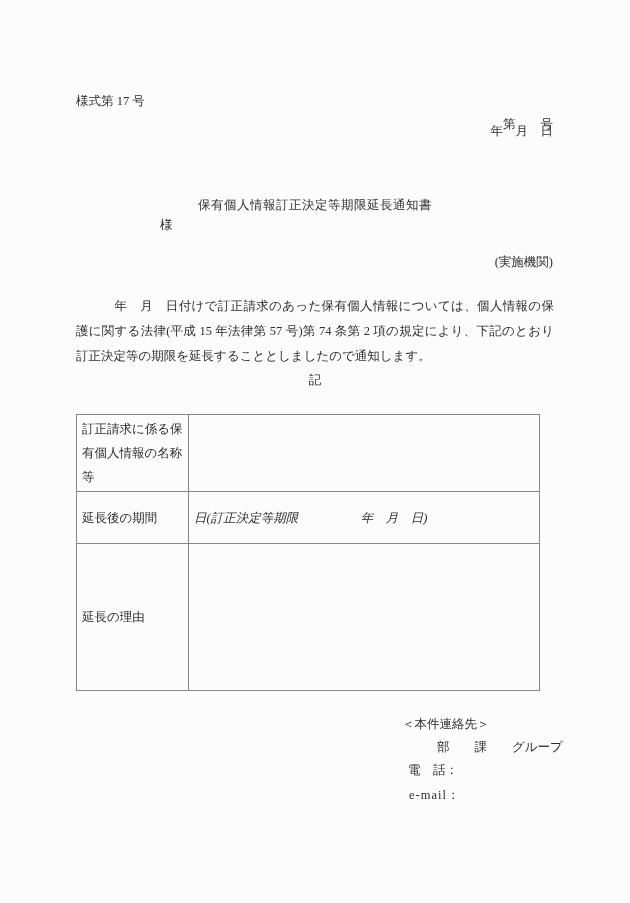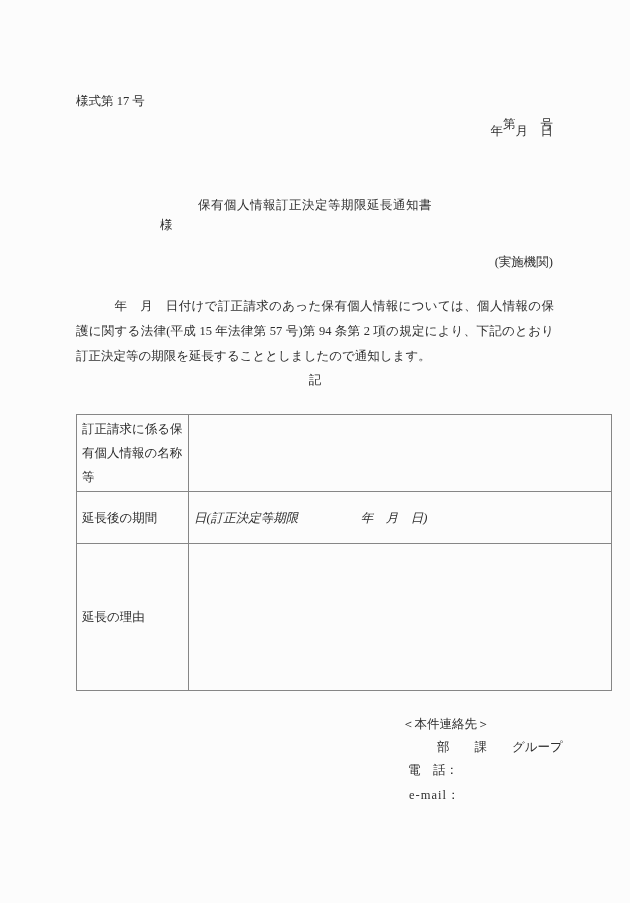--- a/index.html
+++ b/index.html
@@ -36,21 +36,21 @@
     width: 478px;
     white-space: pre-wrap;
     text-align: justify;
     line-height: 25px;
   }
   .record-marker { left: 0; right: 0; top: 371px; text-align: center; }
 
   .form-table {
     position: absolute;
     left: 76px; top: 414px;
-    width: 536px;
+    width: 464px;
     border-collapse: collapse;
     table-layout: fixed;
     font-size: 12.5px;
     color: #2e2e2e;
   }
   .form-table td {
     border: 1px solid #868686;
     padding: 2px 5px;
     line-height: 24px;
     vertical-align: middle;
@@ -78,21 +78,21 @@
   <div class="abs doc-number">第　　号</div>
 
   <div class="abs date-line">年　月　日</div>
 
   <div class="abs doc-title">保有個人情報訂正決定等期限延長通知書</div>
 
   <div class="abs addressee">様</div>
 
   <div class="abs issuer">(実施機関)</div>
 
-  <div class="abs body-paragraph">　　　年　月　日付けで訂正請求のあった保有個人情報については、個人情報の保護に関する法律(平成 15 年法律第 57 号)第 94 条第 2 項の規定により、下記のとおり訂正決定等の期限を延長することとしましたので通知します。</div>
+  <div class="abs body-paragraph">　　　年　月　日付けで訂正請求のあった保有個人情報については、個人情報の保護に関する法律(平成 15 年法律第 57 号)第 74 条第 2 項の規定により、下記のとおり訂正決定等の期限を延長することとしましたので通知します。</div>
 
   <div class="abs record-marker">記</div>
 
   <table class="form-table">
     <tbody>
       <tr class="row-name">
         <td class="col-label cell-label">訂正請求に係る保有個人情報の名称等</td>
         <td class="cell-value"></td>
       </tr>
       <tr class="row-period">

